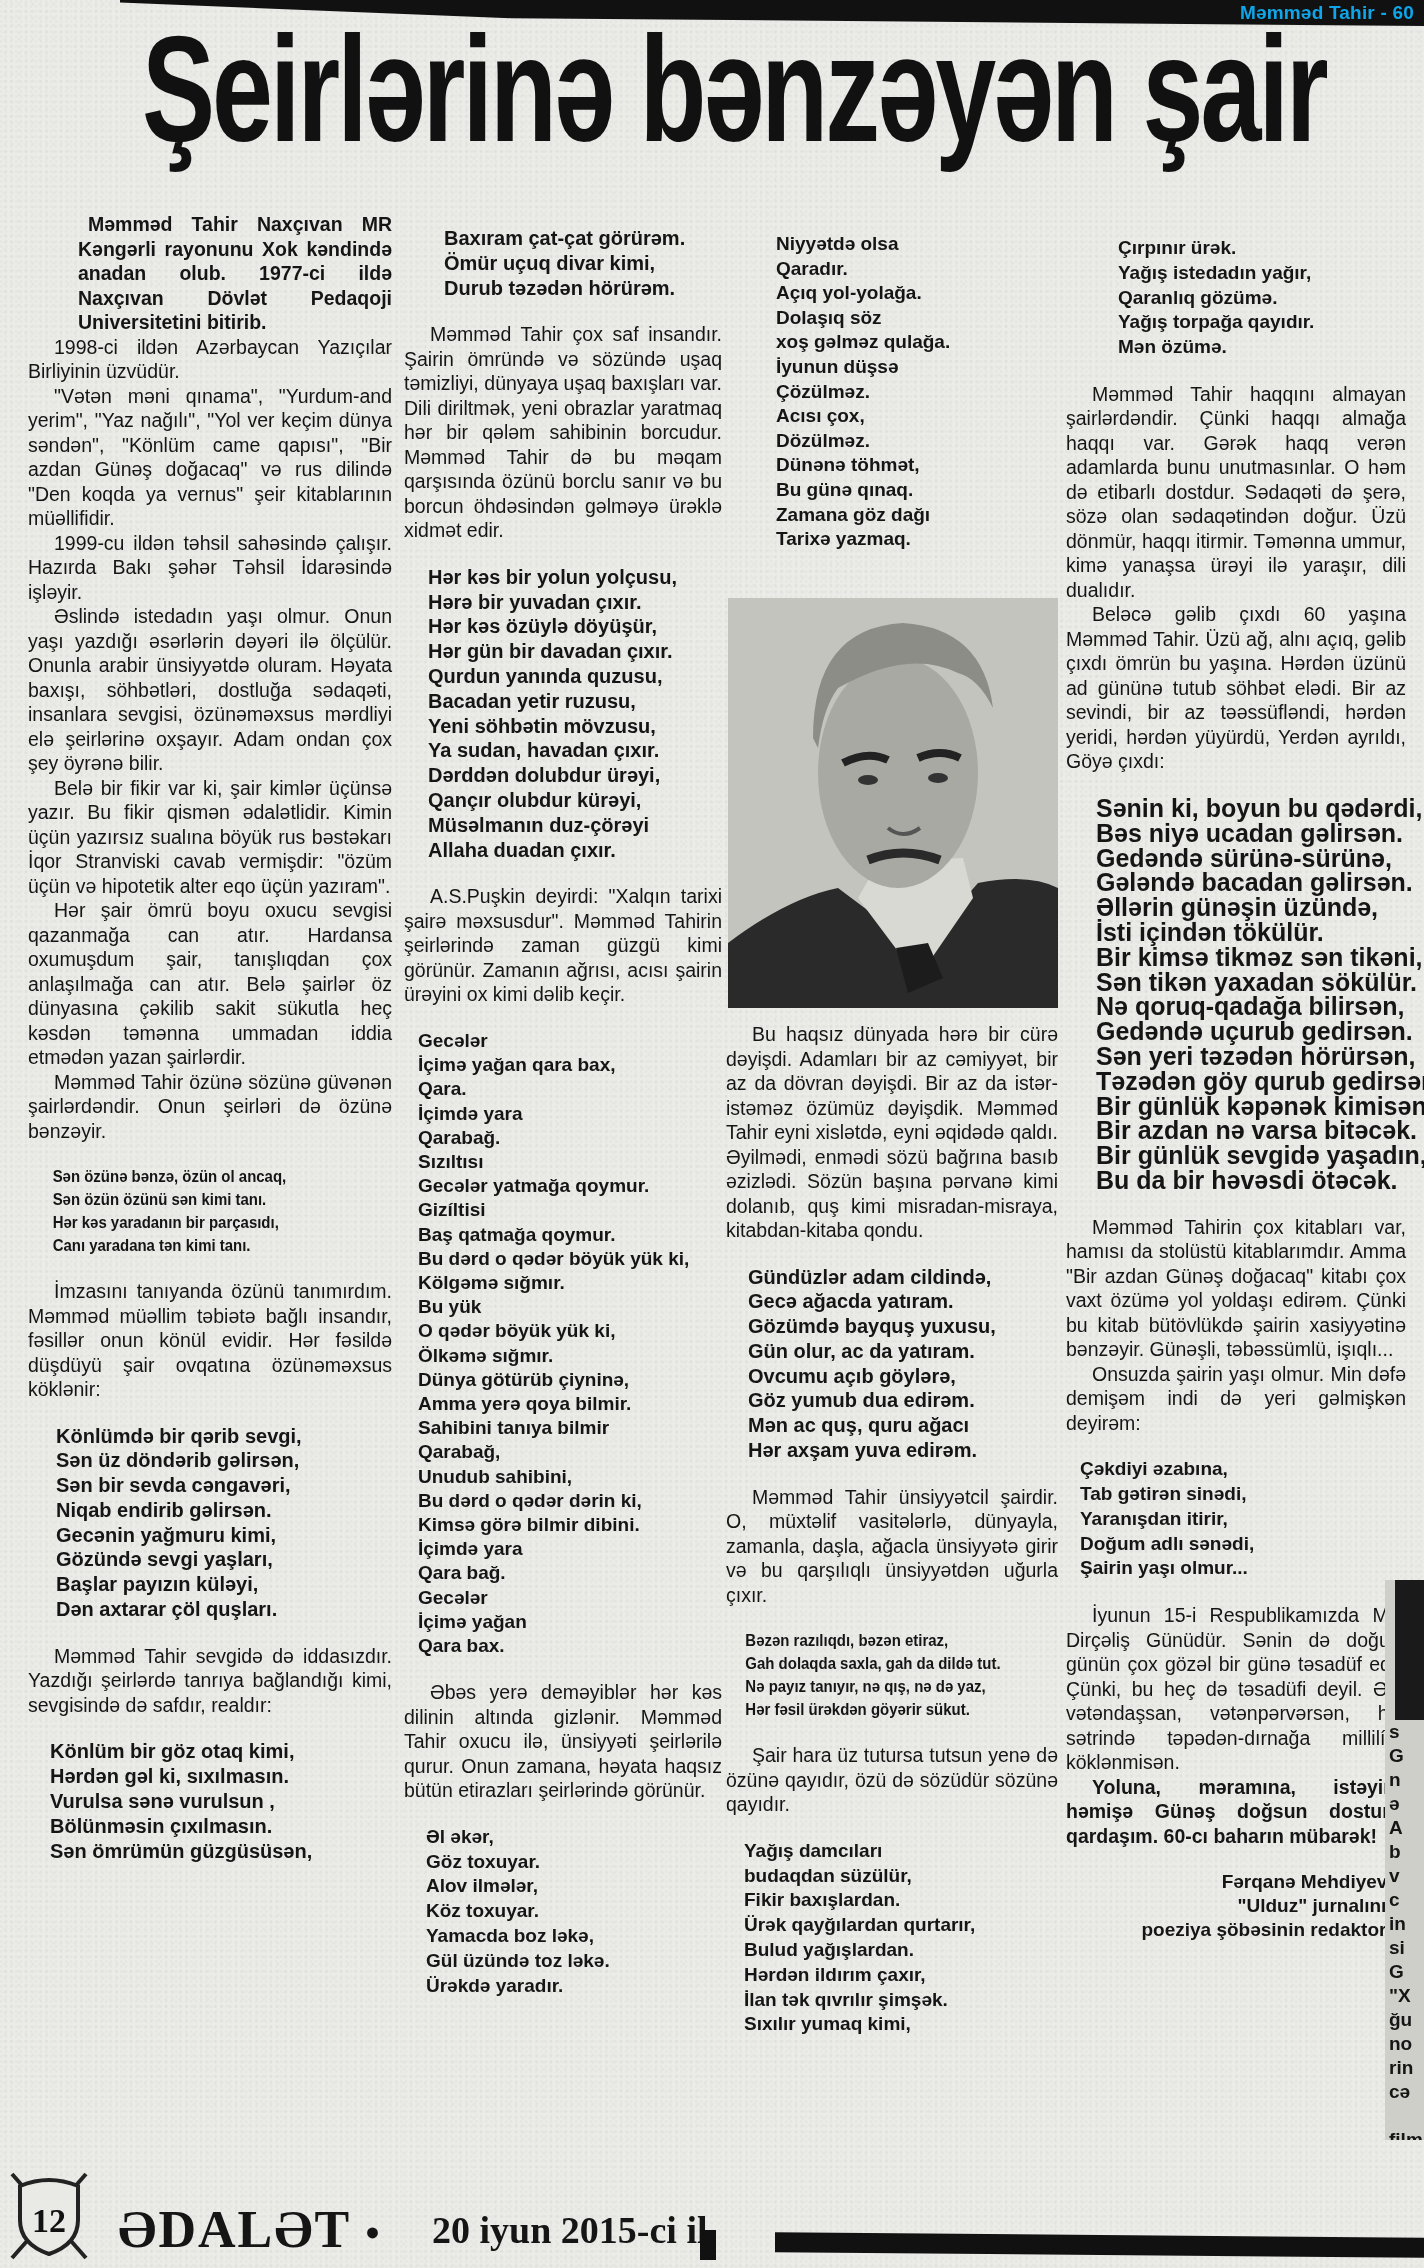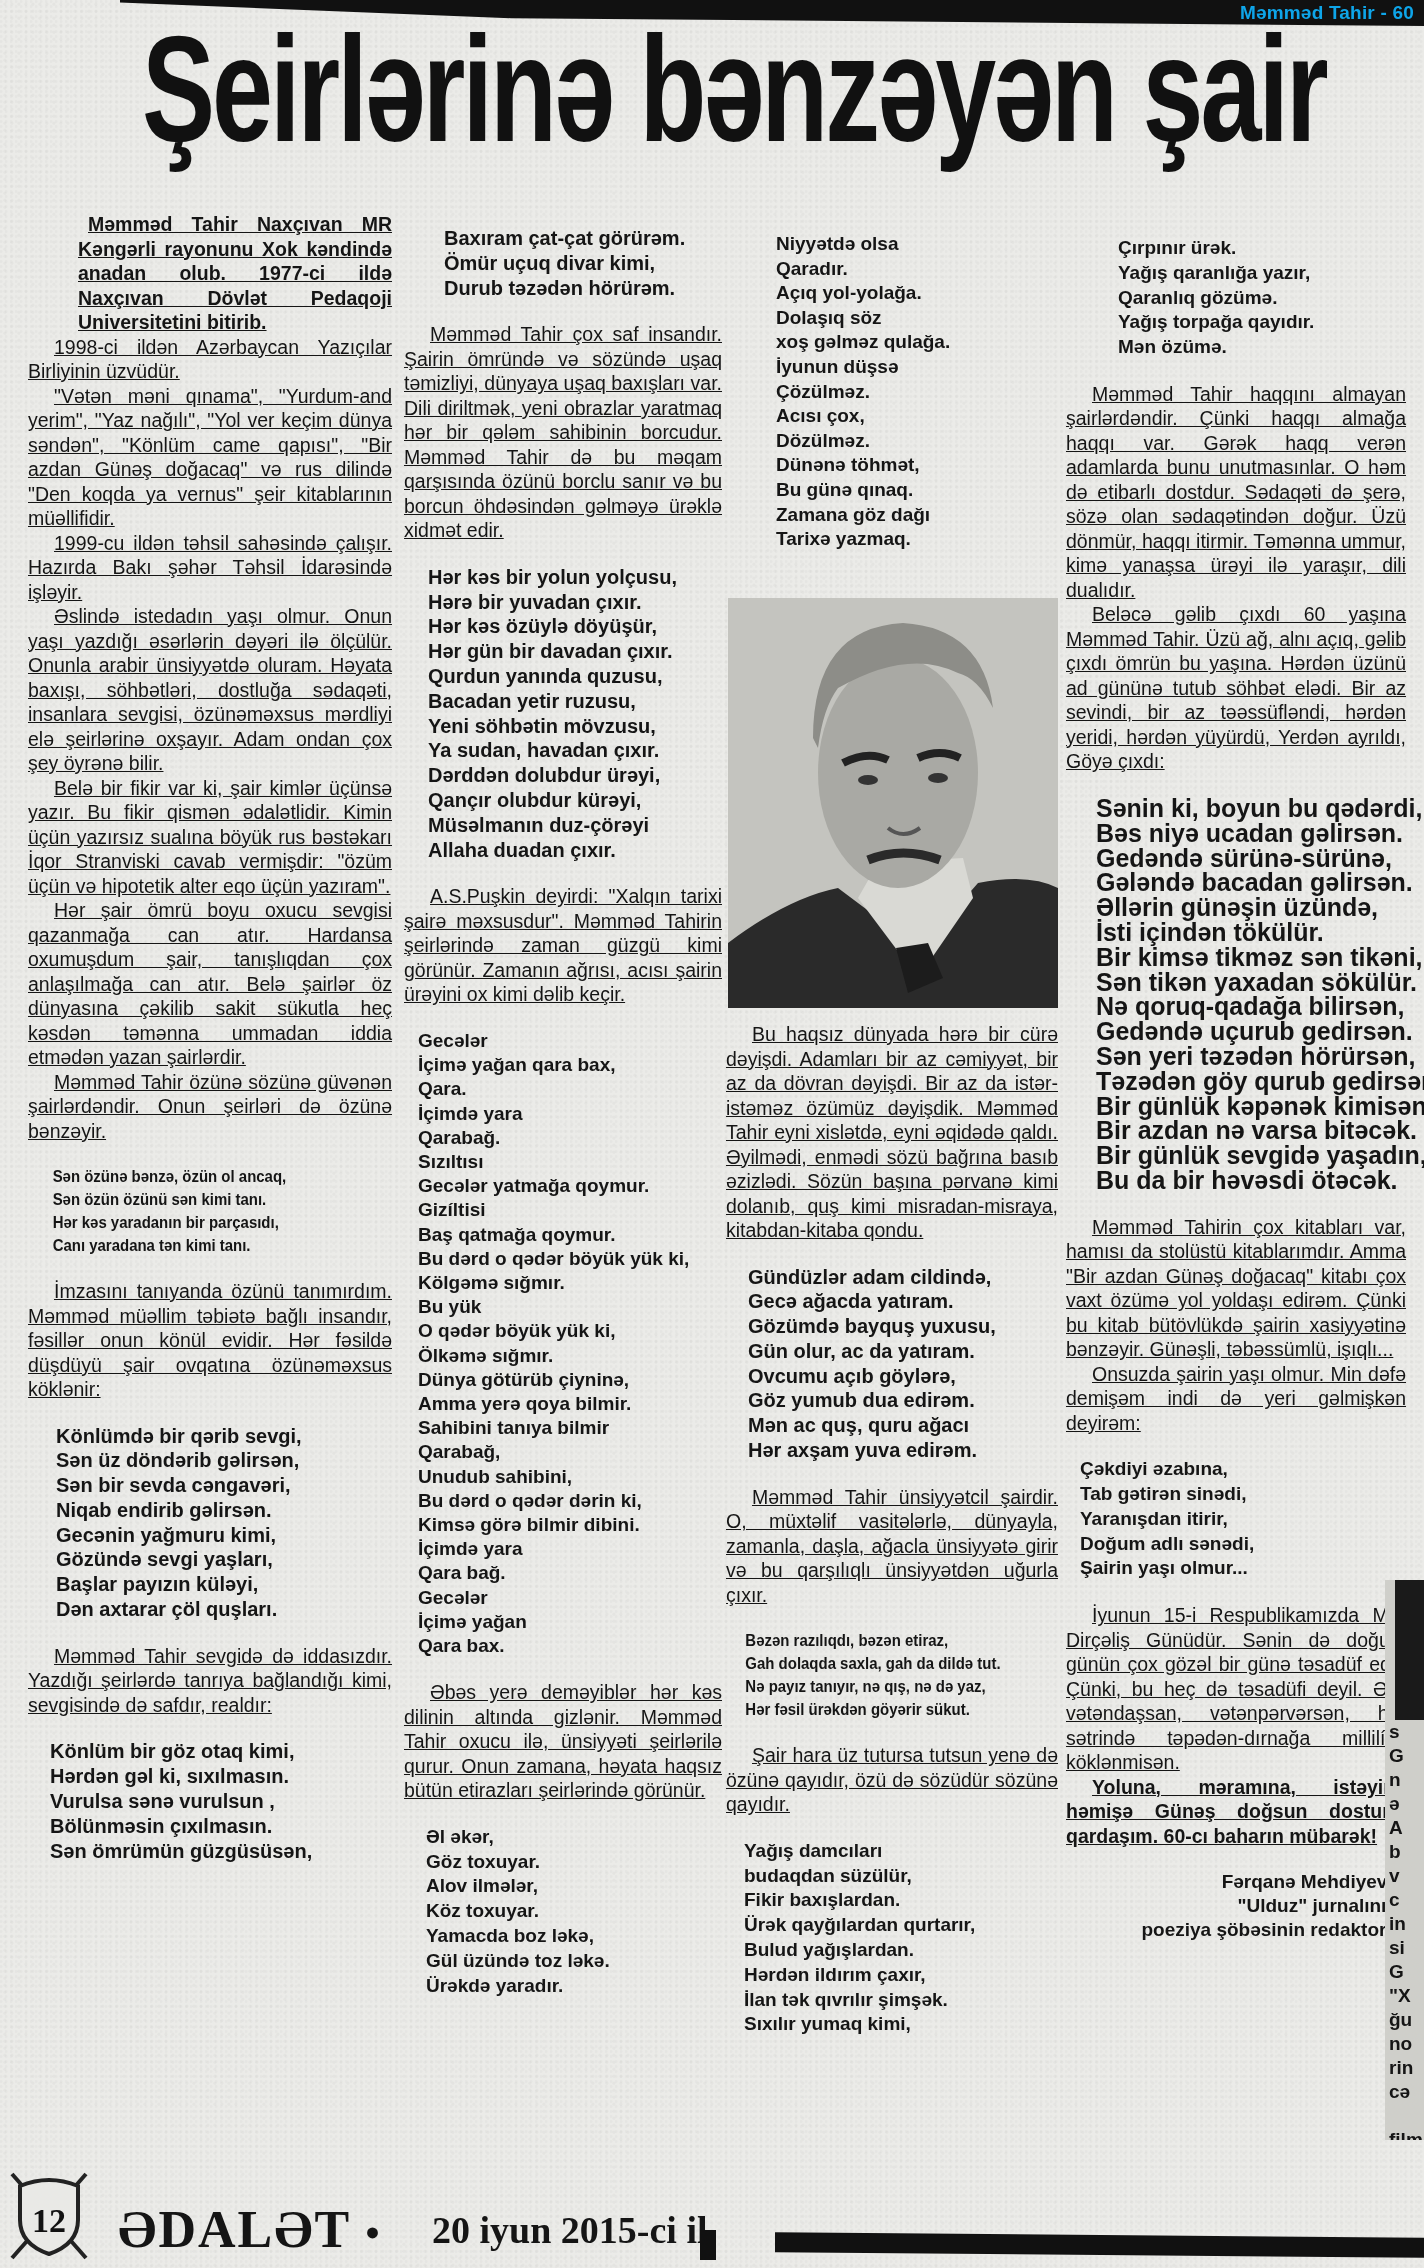--- a/index.html
+++ b/index.html
@@ -11,21 +11,21 @@
           radial-gradient(circle at 70% 60%, rgba(0,0,0,0.03) 0 1px, transparent 2px),
           #ebebe8;
         background-size:5px 5px,7px 7px,auto;}
   .top-band{position:absolute;left:120px;top:0;width:1304px;height:26px;background:#111;
             clip-path:polygon(0 0,100% 0,100% 100%,30% 70%,0 10%);}
   .kicker{position:absolute;right:10px;top:2px;color:#0ea5e9;font-weight:bold;font-size:19px;letter-spacing:0.2px;}
   .headline{position:absolute;left:142px;top:14px;width:1282px;white-space:nowrap;
             font-family:"Liberation Sans", sans-serif;font-weight:bold;font-size:150px;line-height:150px;
             letter-spacing:-4px;transform:scaleX(0.73);transform-origin:left top;color:#111;}
   .col{position:absolute;font-size:19.5px;line-height:24.5px;}
-  .col p{margin:0;text-align:justify;text-indent:26px;text-decoration:underline;}
+  .col p{margin:0;text-align:justify;text-indent:26px;}
   .col .lead{font-weight:bold;}
   .poem{margin:0;font-weight:bold;font-size:20px;line-height:24.8px;}
   .poem div{white-space:nowrap;}
   .poem.small{font-size:17px;line-height:23px;transform:scaleX(0.88);transform-origin:left top;}
   .gap{height:22px;}
   .photo{position:absolute;left:728px;top:598px;width:330px;height:410px;background:#bdbdb8;overflow:hidden;}
   .photo svg{width:100%;height:100%;display:block;}
   .sig{text-align:right;font-weight:bold;font-size:19px;line-height:24px;}
   .footer-bar{position:absolute;left:775px;top:2235px;width:649px;height:20px;background:#111;transform:skewY(0.5deg);}
   .footer-bar2{position:absolute;left:700px;top:2230px;width:16px;height:30px;background:#111;}
@@ -224,21 +224,21 @@
       <div>Bulud yağışlardan.</div>
       <div>Hərdən ildırım çaxır,</div>
       <div>İlan tək qıvrılır şimşək.</div>
       <div>Sıxılır yumaq kimi,</div>
     </div>
   </div>
 
   <div class="col" style="left:1066px;top:236px;width:340px;">
     <div class="poem" style="padding-left:52px;font-size:19px;">
       <div>Çırpınır ürək.</div>
-      <div>Yağış qaranlığa yazır,</div>
+      <div>Yağış istedadın yağır,</div>
       <div>Qaranlıq gözümə.</div>
       <div>Yağış torpağa qayıdır.</div>
       <div>Mən özümə.</div>
     </div>
     <div class="gap"></div>
     <p>Məmməd Tahir haqqını almayan şairlərdəndir. Çünki haqqı almağa haqqı var. Gərək haqq verən adamlarda bunu unutmasınlar. O həm də etibarlı dostdur. Sədaqəti də şerə, sözə olan sədaqətindən doğur. Üzü dönmür, haqqı itirmir. Təmənna ummur, kimə yanaşsa ürəyi ilə yaraşır, dili dualıdır.</p>
     <p>Beləcə gəlib çıxdı 60 yaşına Məmməd Tahir. Üzü ağ, alnı açıq, gəlib çıxdı ömrün bu yaşına. Hərdən üzünü ad gününə tutub söhbət elədi. Bir az sevindi, bir az təəssüfləndi, hərdən yeridi, hərdən yüyürdü, Yerdən ayrıldı, Göyə çıxdı:</p>
     <div class="gap"></div>
     <div class="poem" style="padding-left:30px;font-size:25px;">
       <div>Sənin ki, boyun bu qədərdi,</div>

